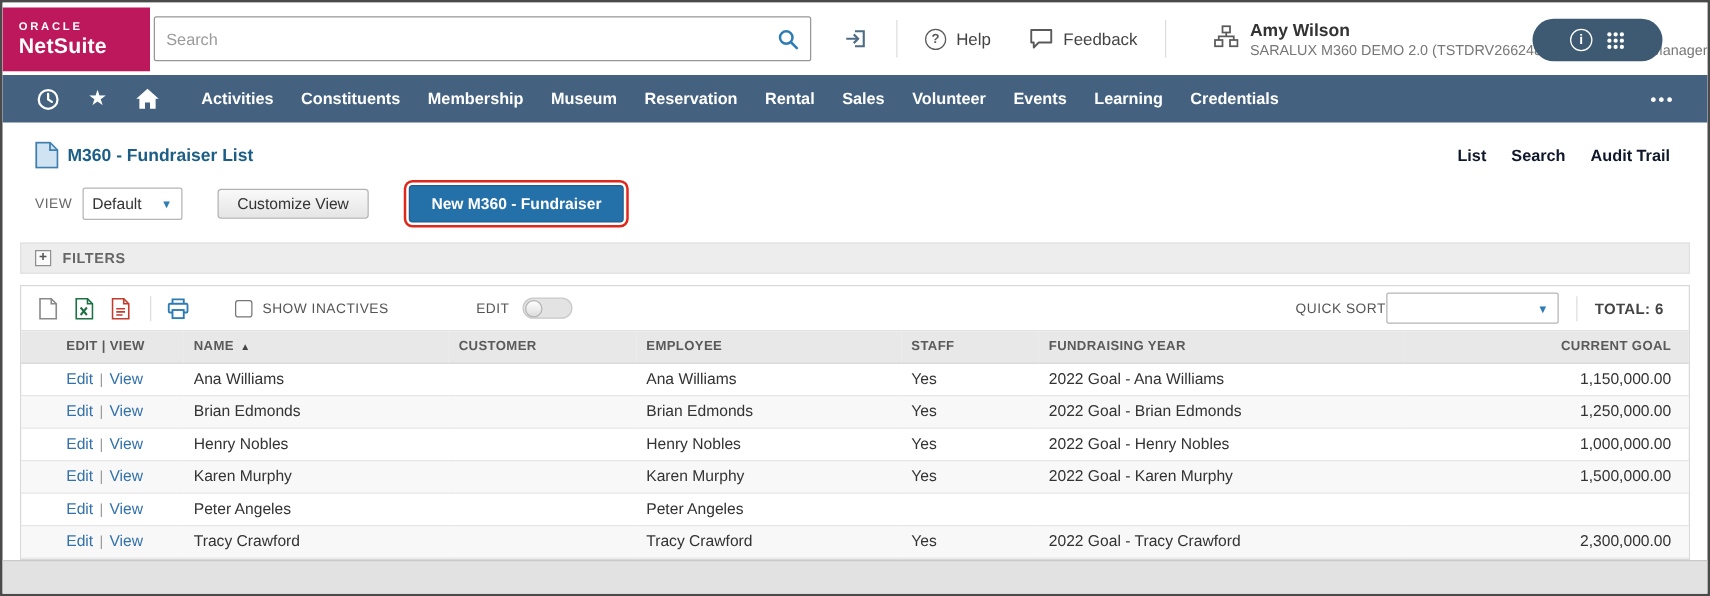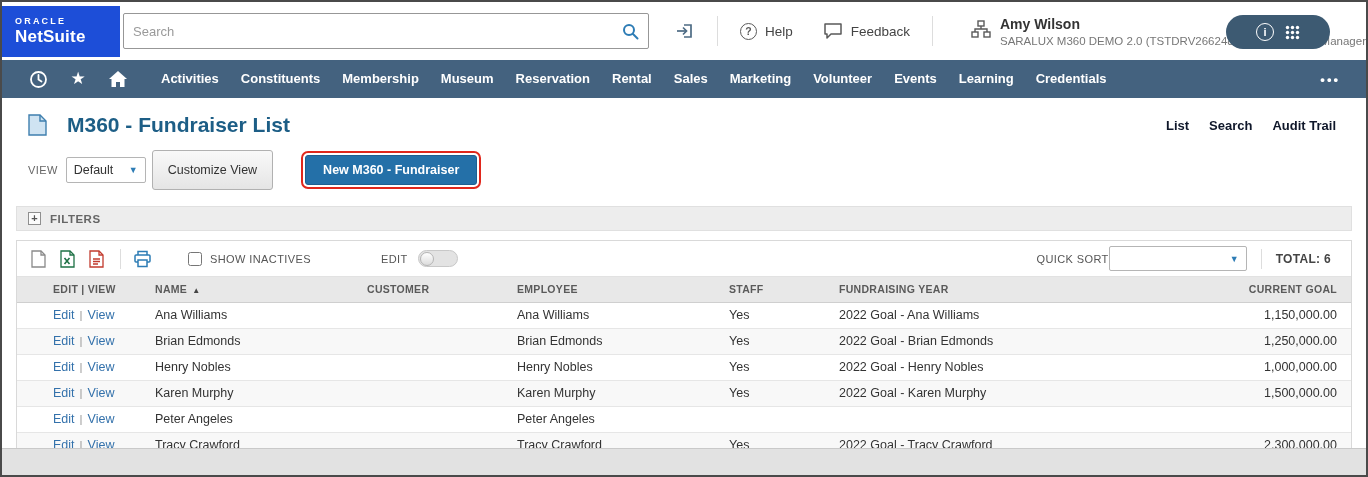--- a/index.html
+++ b/index.html
@@ -2,21 +2,21 @@
 <html><head>
 <meta charset="utf-8">
 <style>
   * { margin:0; padding:0; box-sizing:border-box; }
   html,body { background:#888; }
   body { font-family:"Liberation Sans", sans-serif; }
   .screen { width:1368px; height:477px; border:2px solid #4a4a4a; background:#fff; position:relative; overflow:hidden; }
 
   
   .topbar { height:58px; display:flex; align-items:center; background:#fff; position:relative; }
-  .logo { width:118px; height:51px; background:#1d4ed8; color:#fff; display:flex; flex-direction:column; justify-content:center; padding-left:13px; flex:none; cursor:pointer; }
+  .logo { width:118px; height:51px; background:#be185d; color:#fff; display:flex; flex-direction:column; justify-content:center; padding-left:13px; flex:none; cursor:pointer; }
   .logo .oracle { font-size:9px; letter-spacing:2.2px; font-weight:bold; }
   .logo .netsuite { font-size:17px; font-weight:bold; letter-spacing:.2px; margin-top:1px; }
   .search-wrap { margin-left:3px; width:545px; height:36px; border:1px solid #979797; border-radius:2px; display:flex; align-items:center; padding:0 9px; background:#fff; }
   .search-input { flex:1; border:none; outline:none; font-size:13px; color:#333; font-family:"Liberation Sans",sans-serif; }
   .search-input::placeholder { color:#9a9a9a; }
   .icon-btn { display:inline-flex; align-items:center; justify-content:center; cursor:pointer; }
   .create-new { margin-left:26px; }
   .vdiv { width:1px; height:30px; background:#ddd; margin:0 22px; flex:none; }
   .top-item { display:flex; align-items:center; gap:8px; font-size:13.5px; color:#444; cursor:pointer; }
   .top-item + .top-item { margin-left:30px; }
@@ -30,30 +30,30 @@
   
   .navbar { height:38px; background:#44627f; display:flex; align-items:center; color:#fff; padding:0 16px; }
   .nav-icon { width:40px; display:flex; justify-content:center; align-items:center; cursor:pointer; height:38px; }
   .nav-icon.star { font-size:17px; line-height:38px; }
   .nav-items { display:flex; margin-left:12px; }
   .nav-item { padding:0 11px; font-size:13px; font-weight:bold; line-height:38px; cursor:pointer; white-space:nowrap; }
   .nav-more { margin-left:auto; font-size:13px; font-weight:bold; letter-spacing:2px; padding:0 10px; cursor:pointer; }
 
   
   .page-header { display:flex; align-items:center; padding:15px 30px 6px 26px; }
-  .page-title { font-size:21px; font-weight:bold; color:#1d5e86; margin-left:20px; }
+  .page-title { font-size:14px; font-weight:bold; color:#1d5e86; margin-left:7px; }
   .page-links { margin-left:auto; display:flex; gap:20px; }
   .page-link { font-size:13px; font-weight:bold; color:#0f172a; cursor:pointer; }
 
   
   .controls { display:flex; align-items:center; padding:7px 28px 12px 26px; }
   .view-label { font-size:11px; color:#666; margin-right:8px; letter-spacing:.4px; }
   .select { border:1px solid #b5b5b5; background:#fff; height:26px; display:flex; align-items:center; justify-content:space-between; padding:0 7px; font-size:12.5px; color:#333; min-width:80px; border-radius:2px; cursor:pointer; }
   .select .arrow { color:#2d7cb5; font-size:9px; margin-left:10px; }
-  .btn-gray { margin-left:6px; height:40px; padding:0 15px; background:linear-gradient(#f9f9f9,#e5e5e5); border:1px solid #b1b1b1; border-radius:3px; font-size:12.5px; color:#333; cursor:pointer; font-family:"Liberation Sans",sans-serif; }
+  .btn-gray { margin-left:28px; height:24px; padding:0 15px; background:linear-gradient(#f9f9f9,#e5e5e5); border:1px solid #b1b1b1; border-radius:3px; font-size:12.5px; color:#333; cursor:pointer; font-family:"Liberation Sans",sans-serif; }
   .btn-primary { margin-left:32px; height:30px; padding:0 17px; background:#2470a8; border:1px solid #1d5f90; border-radius:3px; color:#fff; font-size:12.5px; font-weight:bold; cursor:pointer; outline:2px solid #e0271c; outline-offset:2px; font-family:"Liberation Sans",sans-serif; }
 
   
   .filters { margin:4px 14px 9px; background:#ededed; border:1px solid #e0e0e0; height:25px; display:flex; align-items:center; padding:0 11px; cursor:pointer; }
   .expand-box { width:13px; height:13px; border:1px solid #8f8f8f; background:#fbfbfb; color:#555; font-size:11px; font-weight:bold; line-height:11px; text-align:center; display:inline-block; }
   .filters-label { font-size:11.5px; font-weight:bold; color:#666; letter-spacing:.5px; margin-left:9px; }
 
   
   .list-region { margin:0 14px; border:1px solid #d9d9d9; background:#fff; }
   .toolbar { height:36px; display:flex; align-items:center; padding:0 14px; border-bottom:1px solid #e2e2e2; }
@@ -179,21 +179,20 @@
         </svg>
     </span>
     <div class="nav-items">
       <span class="nav-item">Activities</span>
       <span class="nav-item">Constituents</span>
       <span class="nav-item">Membership</span>
       <span class="nav-item">Museum</span>
       <span class="nav-item">Reservation</span>
       <span class="nav-item">Rental</span>
       <span class="nav-item">Sales</span>
-      <span class="nav-item">Marketing</span>
       <span class="nav-item">Volunteer</span>
       <span class="nav-item">Events</span>
       <span class="nav-item">Learning</span>
       <span class="nav-item">Credentials</span>
     </div>
     <span class="nav-more">•••</span>
   </nav>
 
   <div class="page-header">
     <span class="icon-btn">

